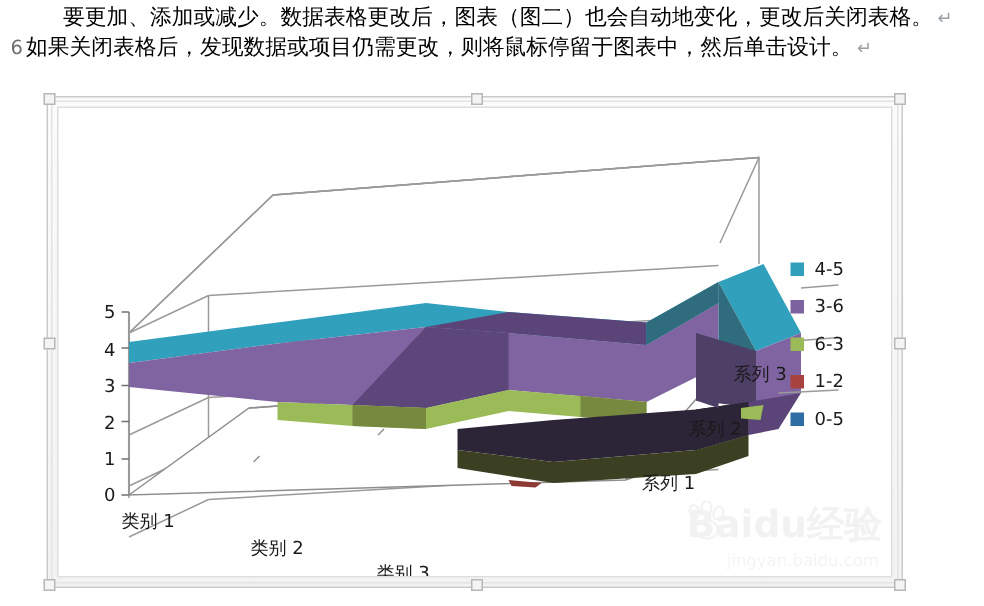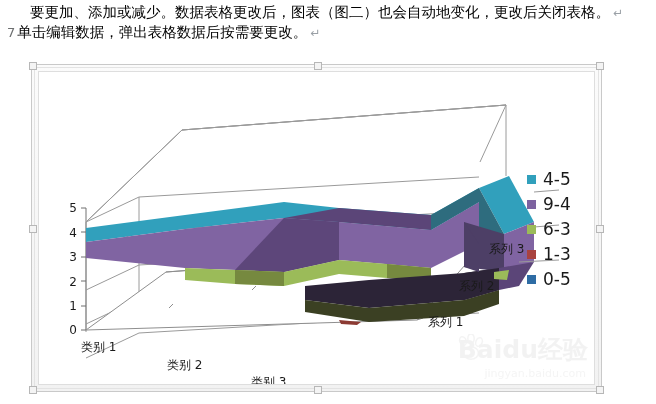--- a/index.html
+++ b/index.html
@@ -15,21 +15,21 @@
     padding:2px 0 0 0;box-sizing:border-box;
   }
   .doc-line{
     height:20px;line-height:20px;white-space:nowrap;
     font-size:14.5px;color:#000;
     font-family:"DejaVu Sans","Liberation Sans",sans-serif;
   }
   .doc-line .num{color:#6d6f70;font-size:13px;padding-right:2px;}
   .doc-line .body{letter-spacing:0px;}
   .pilcrow{color:#9aa0a6;font-size:12px;padding-left:3px;}
-  #line1{padding-left:28px;}
+  #line1{padding-left:40px;}
   #line2{padding-left:7px;}
   #line3{padding-left:7px;}
 
   
   #chart-frame{
     position:absolute;left:31px;top:64px;width:571px;height:328px;
     border:1px solid #c9c9c9;
     background:linear-gradient(#fbfbfb,#f2f2f2);
     box-sizing:border-box;
     padding:6px;
@@ -55,21 +55,21 @@
     position:relative;width:100%;height:100%;
     background:#ffffff;border:1px solid #dedede;box-sizing:border-box;
     overflow:hidden;
   }
 
   #chart-svg{position:absolute;left:0;top:0;}
 
   
   #legend{
     position:absolute;left:488px;top:95px;
-    font-size:17px;color:#1a1a1a;
+    font-size:12px;color:#1a1a1a;
     font-family:"DejaVu Sans","Liberation Sans",sans-serif;
   }
   .legend-row{display:flex;align-items:center;height:25px;}
   .legend-swatch{
     width:9px;height:9px;margin-right:7px;display:inline-block;
   }
   .legend-label{line-height:9px;}
 
   
   #watermark{
@@ -92,22 +92,22 @@
     width:30px;height:28px;
   }
 </style>
 </head>
 <body>
 
 <div id="doc-text">
   <div class="doc-line" id="line1">
     <span class="num"></span><span class="body">要更加、添加或减少。数据表格更改后，图表（图二）也会自动地变化，更改后关闭表格。</span><span class="pilcrow">↵</span>
   </div>
-  <div class="doc-line" id="line3">
-    <span class="num">7</span><span class="body">单击编辑数据，弹出表格数据后按需要更改。</span><span class="pilcrow">↵</span>
+  <div class="doc-line" id="line2">
+    <span class="num">6</span><span class="body">如果关闭表格后，发现数据或项目仍需更改，则将鼠标停留于图表中，然后单击设计。</span><span class="pilcrow">↵</span>
   </div>
 </div>
 
 <div id="chart-frame">
 
   <span class="grip tl"></span>
   <span class="grip tm"></span>
   <span class="grip tr"></span>
   <span class="grip lm"></span>
   <span class="grip rm"></span>
@@ -228,29 +228,29 @@
       </g>
     </svg>
 
     <div id="legend">
       <div class="legend-row">
         <span class="legend-swatch" style="background:#31A0BC"></span>
         <span class="legend-label">4-5</span>
       </div>
       <div class="legend-row">
         <span class="legend-swatch" style="background:#7D62A0"></span>
-        <span class="legend-label">9-4</span>
+        <span class="legend-label">3-6</span>
       </div>
       <div class="legend-row">
         <span class="legend-swatch" style="background:#9BBB59"></span>
         <span class="legend-label">6-3</span>
       </div>
       <div class="legend-row">
         <span class="legend-swatch" style="background:#A8423F"></span>
-        <span class="legend-label">1-3</span>
+        <span class="legend-label">1-2</span>
       </div>
       <div class="legend-row">
         <span class="legend-swatch" style="background:#2E6CA4"></span>
         <span class="legend-label">0-5</span>
       </div>
     </div>
 
     <div id="watermark">
       <svg id="wm-paw" viewBox="0 0 30 28">
         <g fill="none" stroke="#e6e6e6" stroke-width="1.6">

